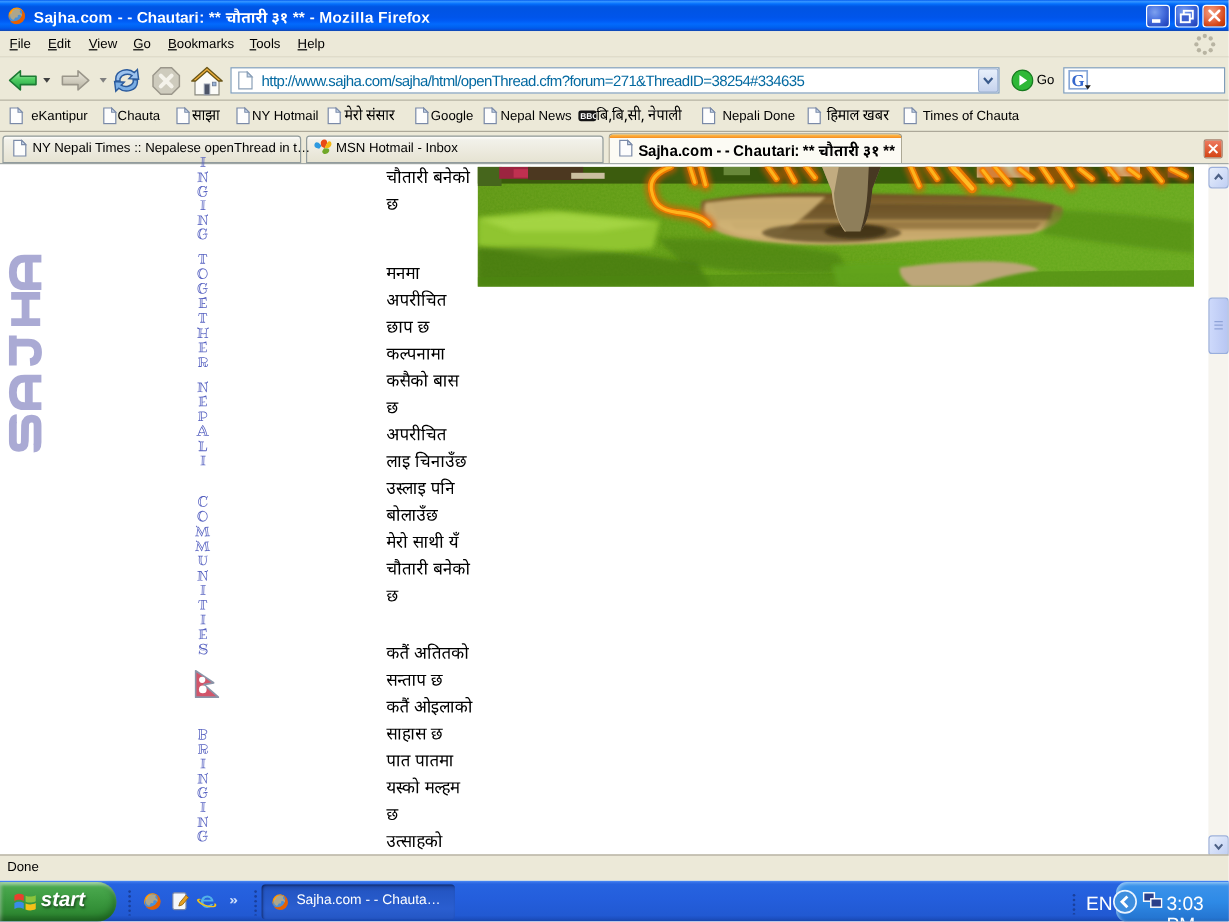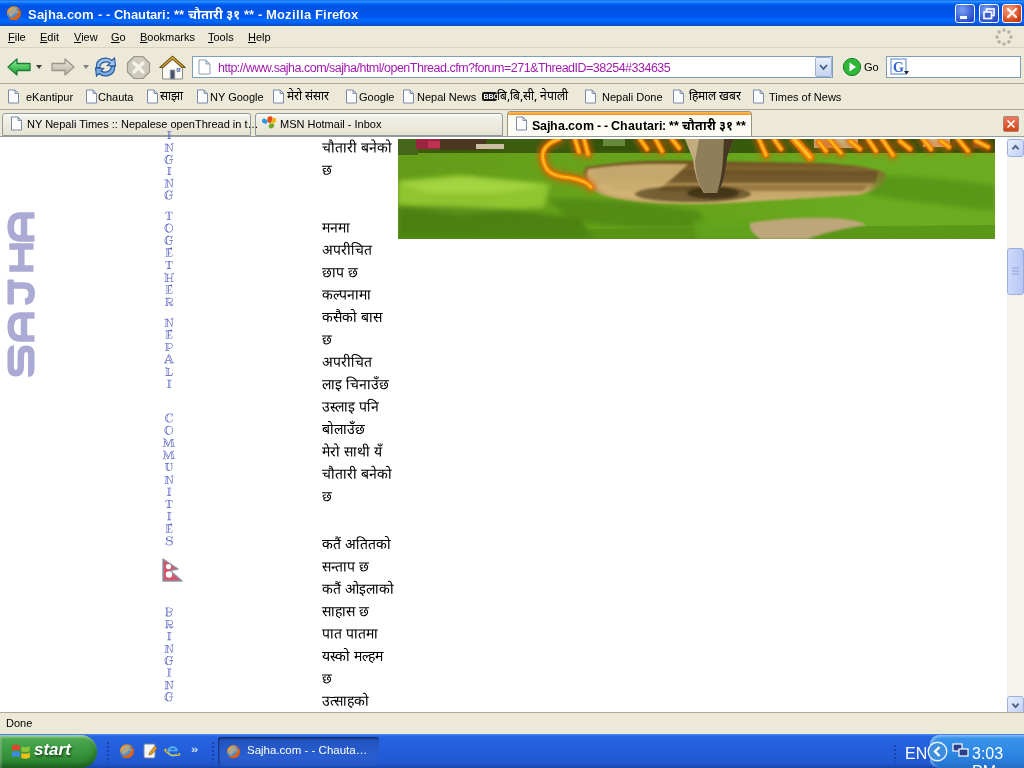--- a/index.html
+++ b/index.html
@@ -80,21 +80,21 @@
 <path d="M4.5 13 L14.5 4.5 L24.5 13 L24.5 25 L4.5 25 Z" fill="#fbfbf8" stroke="#8a8a80" stroke-width="1"></path>
 <path d="M14.5 2.2 L1.8 13.5 L5 13.5 L14.5 5.2 L24 13.5 L27.2 13.5 Z" fill="#f2b13c" stroke="#6a5618" stroke-width="1.1" stroke-linejoin="round"></path>
 <rect x="12.2" y="16" width="4.6" height="9" fill="#4c5468" stroke="#98a0b0" stroke-width="0.8"></rect>
 <rect x="19" y="14.5" width="3" height="3" fill="#9ab4d8" stroke="#6a7a98" stroke-width="0.7"></rect>
 </svg>
 <div class="abs" style="left:192px;top:56px;width:641px;height:22px;background:#fff;border:1px solid #7f9db9"></div>
 <svg class="abs" style="left:197px;top:59px" width="15" height="16" viewBox="0 0 15 16">
     <path d="M2 1 L9 1 L13 5 L13 15 L2 15 Z" fill="#fff" stroke="#8aa0b8" stroke-width="1"></path>
     <path d="M9 1 L9 5 L13 5 Z" fill="#cddcf0" stroke="#8aa0b8" stroke-width="1"></path>
   </svg>
-<div class="abs" style="left:218px;top:61px;font-size:12.5px;font-family:'Liberation Sans',sans-serif;color:#a21caf;letter-spacing:-0.5px">http://www.sajha.com/sajha/html/openThread.cfm?forum=271&amp;ThreadID=38254#334635</div>
+<div class="abs" style="left:218px;top:61px;font-size:12.5px;font-family:'Liberation Sans',sans-serif;color:#0369a1;letter-spacing:-0.5px">http://www.sajha.com/sajha/html/openThread.cfm?forum=271&amp;ThreadID=38254#334635</div>
 <div class="abs" style="left:815px;top:57px;width:17px;height:20px;background:linear-gradient(180deg,#e8f0fb,#c6d3ee);border:1px solid #9ab0d4;border-radius:2px"><svg width="15" height="18" viewBox="0 0 15 18">
       <path d="M4 7 L7.5 11 L11 7" fill="none" stroke="#3a5a8c" stroke-width="1.8"></path>
     </svg></div>
 <svg class="abs" style="left:842px;top:57px" width="20" height="20" viewBox="0 0 20 20">
     <circle cx="10" cy="10" r="8.6" fill="#2eb838" stroke="#187a20" stroke-width="1"></circle>
     <path d="M7.5 5.5 L14 10 L7.5 14.5 Z" fill="#fff"></path>
   </svg>
 <div class="abs tahoma" style="left:864px;top:61px">Go</div>
 <div class="abs" style="left:886px;top:56px;width:135px;height:22px;background:#fff;border:1px solid #7f9db9"></div>
 <svg class="abs" style="left:890px;top:58px" width="20" height="18" viewBox="0 0 20 18">
@@ -117,21 +117,21 @@
     <path d="M1.5 1 L8 1 L11.5 4.5 L11.5 14 L1.5 14 Z" fill="#fdfdfd" stroke="#7a8aa8" stroke-width="1"></path>
     <path d="M8 1 L8 4.5 L11.5 4.5 Z" fill="#cddcf0" stroke="#7a8aa8" stroke-width="0.9"></path>
   </svg>
 <svg class="abs" style="left:0;top:0;overflow:visible;position:absolute" width="1" height="1">
     <path transform="translate(160,89)" d="M3.4 11.2 C2.8 10.6 2.3 9.9 1.8 9.3 C1.4 8.7 1.1 8.2 0.8 7.8 C0.7 7.6 0.6 7.4 0.6 7.2 C0.5 7 0.5 6.9 0.5 6.7 C0.5 6.5 0.6 6.3 0.7 6.2 C0.8 6.1 1 6 1.2 6 C1.4 6 1.6 6.1 1.8 6.2 C1.9 6.4 2.1 6.6 2.3 6.8 L1.8 6.8 C2.1 6.6 2.4 6.4 2.5 6.1 C2.6 5.8 2.7 5.4 2.7 5.1 C2.7 4.8 2.7 4.5 2.6 4.3 C2.6 4.1 2.5 3.9 2.4 3.8 L2.9 3.9 L0 3.9 L0 3 L5 3 L5 3.9 L3 3.9 L3.4 3.7 C3.5 3.9 3.6 4.2 3.6 4.4 C3.7 4.6 3.7 4.9 3.7 5.2 C3.7 5.6 3.6 5.9 3.5 6.2 C3.5 6.5 3.3 6.7 3.1 6.9 L3.1 7 C2.9 7.2 2.8 7.4 2.6 7.5 C2.4 7.6 2.1 7.8 1.8 7.9 L1.7 7.7 C1.9 8 2.2 8.3 2.4 8.6 C2.7 8.9 2.9 9.2 3.2 9.5 C3.5 9.8 3.8 10.2 4.2 10.5 Z M4.8 8 C4.5 8 4.1 7.9 3.8 7.8 C3.4 7.7 3 7.6 2.7 7.3 L3 6.5 C3.3 6.7 3.6 6.9 3.9 6.9 C4.2 7 4.5 7 4.8 7 C5.1 7 5.4 7 5.7 6.9 C6 6.9 6.3 6.7 6.6 6.5 L6.6 7.5 C6.4 7.7 6.1 7.8 5.8 7.9 C5.4 7.9 5.1 8 4.8 8 Z M6.1 11 L6.1 3.9 L4.8 3.9 L4.8 3 L8.3 3 L8.3 3.9 L7 3.9 L7 11 Z M10 3.9 L10 11 L9.1 11 L9.1 3.9 L8 3.9 L8 3 L11.3 3 L11.3 3.9 Z M19 3.9 L19 11 L18 11 L18 3.9 L16.9 3.9 L16.9 3 L20.2 3 L20.2 3.9 Z M16.8 7 C17.1 7 17.5 7.1 17.7 7.1 C18 7.1 18.3 7.1 18.6 7.1 L18.6 8.1 C18.4 8 18.2 8 18 8 C17.7 8 17.5 8 17.2 8 C16.9 8 16.7 7.9 16.4 7.9 C16.2 7.9 15.9 7.9 15.6 7.8 L15.1 7.5 L15.1 7.3 C15.4 7.3 15.7 7.2 15.9 7.1 C16.2 7.1 16.5 7 16.8 7 Z M14.2 8 C14 8 13.8 8 13.5 8.1 C13.3 8.2 13.1 8.3 12.9 8.4 C12.7 8.3 12.5 8.1 12.2 7.9 C12.1 7.7 11.9 7.5 11.8 7.3 C11.6 7 11.6 6.8 11.6 6.5 C11.6 6 11.7 5.7 12 5.4 C12.3 5.2 12.8 5 13.4 5 L14.9 5 L14.9 3.9 L11 3.9 L11 3 L17.1 3 L17.1 3.9 L15.8 3.9 L15.8 6 L13.5 6 C13.1 6 12.9 6 12.8 6.1 C12.6 6.2 12.6 6.4 12.6 6.6 C12.6 6.8 12.6 6.9 12.7 7 C12.8 7.2 12.9 7.3 13.1 7.5 C13.3 7.3 13.5 7.2 13.7 7.2 C13.9 7.1 14.1 7 14.4 7 C14.8 7 15.2 7.1 15.5 7.3 C15.8 7.4 16 7.7 16.1 8 C16.3 8.2 16.4 8.6 16.4 8.9 C16.4 9.6 16.1 10.2 15.6 10.5 C15.2 10.8 14.5 11 13.7 11 C13.6 11 13.6 11 13.5 11 C13.5 11 13.4 11 13.3 11 C13.3 11 13.2 11 13.2 11 C12.7 11 12.3 10.9 12 10.7 C11.6 10.6 11.5 10.3 11.5 10 C11.5 9.8 11.6 9.6 11.7 9.5 C11.8 9.4 12 9.3 12.2 9.3 C12.4 9.3 12.6 9.4 12.8 9.6 C13 9.8 13.2 10.1 13.4 10.5 C13.7 10.8 13.9 11.1 14.2 11.4 C14.6 11.8 14.9 12.1 15.2 12.4 L14.4 13.1 C14 12.7 13.7 12.3 13.4 11.8 C13.1 11.4 12.8 11 12.6 10.6 L12.3 10 C12.5 10.1 12.7 10.1 13 10.1 C13.2 10.1 13.4 10.1 13.6 10.1 C13.9 10.1 14.2 10.1 14.5 10 C14.8 9.9 15 9.8 15.1 9.6 C15.3 9.5 15.4 9.2 15.4 8.9 C15.4 8.6 15.3 8.4 15.1 8.2 C14.9 8 14.7 8 14.2 8 Z M22 3.9 L22 11 L21.1 11 L21.1 3.9 L20 3.9 L20 3 L23.3 3 L23.3 3.9 Z" fill="#000000"></path>
   </svg>
 <svg class="abs" style="left:196px;top:89px" width="13" height="15" viewBox="0 0 13 15">
     <path d="M1.5 1 L8 1 L11.5 4.5 L11.5 14 L1.5 14 Z" fill="#fdfdfd" stroke="#7a8aa8" stroke-width="1"></path>
     <path d="M8 1 L8 4.5 L11.5 4.5 Z" fill="#cddcf0" stroke="#7a8aa8" stroke-width="0.9"></path>
   </svg>
-<div class="abs tahoma" style="left:210px;top:91px">NY Google</div>
+<div class="abs tahoma" style="left:210px;top:91px">NY Hotmail</div>
 <svg class="abs" style="left:272px;top:89px" width="13" height="15" viewBox="0 0 13 15">
     <path d="M1.5 1 L8 1 L11.5 4.5 L11.5 14 L1.5 14 Z" fill="#fdfdfd" stroke="#7a8aa8" stroke-width="1"></path>
     <path d="M8 1 L8 4.5 L11.5 4.5 Z" fill="#cddcf0" stroke="#7a8aa8" stroke-width="0.9"></path>
   </svg>
 <svg class="abs" style="left:0;top:0;overflow:visible;position:absolute" width="1" height="1">
     <path transform="translate(287,89)" d="M6.1 3.9 L6.1 11 L5.1 11 L5.1 8 L2.5 8 L2.5 8.4 C2.5 8.7 2.4 8.9 2.3 9 C2.2 9.1 2.1 9.2 1.9 9.2 C1.8 9.2 1.6 9.1 1.4 9 C1.3 8.9 1.1 8.8 1 8.6 C0.8 8.5 0.7 8.3 0.6 8.1 C0.5 7.9 0.5 7.7 0.5 7.6 C0.5 7.4 0.5 7.3 0.6 7.2 C0.7 7.1 0.9 7 1.2 7 L1.5 7 L1.5 3.9 L0 3.9 L0 3 L7.3 3 L7.3 3.9 Z M5.1 3.9 L2.5 3.9 L2.5 7 L5.1 7 Z M5 2.5 C4.8 2 4.7 1.5 4.5 1.2 C4.4 0.9 4.3 0.6 4.2 0.4 C4.1 0.2 3.9 0.1 3.8 0.1 C3.6 0 3.5 -0 3.2 -0 C3.1 -0 2.9 -0 2.7 0 C2.6 0.1 2.4 0.1 2.3 0.2 L2 -0.7 C2.2 -0.8 2.4 -0.9 2.6 -0.9 C2.8 -0.9 3 -1 3.2 -1 C3.5 -1 3.8 -0.9 4.1 -0.8 C4.3 -0.7 4.6 -0.5 4.8 -0.3 C4.9 -0 5.1 0.4 5.3 0.8 C5.5 1.3 5.7 1.8 5.9 2.5 Z M10.4 3.9 L10.8 3.7 C10.9 3.9 10.9 4.2 11 4.4 C11 4.6 11 4.8 11 5.1 C11 5.6 10.9 6 10.8 6.3 C10.6 6.7 10.3 7 10 7.2 C9.7 7.4 9.3 7.7 8.9 7.8 L8.9 7.7 C9.1 8 9.4 8.3 9.7 8.6 C9.9 8.9 10.2 9.2 10.5 9.5 C10.9 9.9 11.2 10.2 11.5 10.5 L10.8 11.2 C10.2 10.6 9.6 10 9.2 9.5 C8.8 9 8.4 8.5 8.1 8 C7.9 7.7 7.7 7.5 7.6 7.3 C7.5 7 7.5 6.8 7.5 6.6 C7.5 6.5 7.6 6.3 7.7 6.2 C7.8 6.1 7.9 6 8.1 6 C8.4 6 8.6 6.1 8.8 6.2 C9 6.4 9.2 6.6 9.4 6.8 L8.8 6.7 C9.2 6.5 9.6 6.3 9.8 6 C10 5.7 10.1 5.4 10.1 5 C10.1 4.7 10 4.5 10 4.2 C9.9 4 9.8 3.8 9.8 3.7 L10.3 3.9 L7 3.9 L7 3 L12.1 3 L12.1 3.9 Z M14 3.9 L14 11 L13.1 11 L13.1 3.9 L12 3.9 L12 3 L15.3 3 L15.3 3.9 Z M13.1 3 C12.9 2.3 12.8 1.8 12.6 1.4 C12.5 1 12.4 0.7 12.3 0.5 C12.2 0.3 12 0.1 11.9 0.1 C11.7 -0 11.6 -0.1 11.4 -0.1 C11.2 -0.1 11 -0 10.8 0 C10.7 0 10.5 0.1 10.4 0.1 L10.1 -0.8 C10.3 -0.8 10.5 -0.9 10.7 -0.9 C10.9 -1 11.1 -1 11.3 -1 C11.7 -1 11.9 -0.9 12.2 -0.8 C12.4 -0.7 12.7 -0.5 12.8 -0.2 C13 0.1 13.2 0.5 13.4 1 C13.6 1.6 13.8 2.2 14 3 Z M21.4 11.2 C20.8 10.6 20.3 9.9 19.8 9.3 C19.4 8.7 19.1 8.2 18.8 7.8 C18.7 7.6 18.6 7.4 18.6 7.2 C18.5 7 18.5 6.9 18.5 6.7 C18.5 6.5 18.6 6.3 18.7 6.2 C18.8 6.1 19 6 19.2 6 C19.4 6 19.6 6.1 19.8 6.2 C19.9 6.4 20.1 6.6 20.3 6.8 L19.8 6.8 C20.1 6.6 20.4 6.4 20.5 6.1 C20.6 5.8 20.7 5.4 20.7 5.1 C20.7 4.8 20.7 4.5 20.6 4.3 C20.6 4.1 20.5 3.9 20.4 3.8 L20.9 3.9 L18 3.9 L18 3 L23 3 L23 3.9 L21 3.9 L21.4 3.7 C21.5 3.9 21.6 4.2 21.6 4.4 C21.7 4.6 21.7 4.9 21.7 5.2 C21.7 5.6 21.6 5.9 21.5 6.2 C21.5 6.5 21.3 6.7 21.1 6.9 L21.1 7 C20.9 7.2 20.8 7.4 20.6 7.5 C20.4 7.6 20.1 7.8 19.8 7.9 L19.7 7.7 C19.9 8 20.2 8.3 20.4 8.6 C20.7 8.9 20.9 9.2 21.2 9.5 C21.5 9.8 21.8 10.2 22.2 10.5 Z M22.8 8 C22.5 8 22.1 7.9 21.8 7.8 C21.4 7.7 21 7.6 20.7 7.3 L21 6.5 C21.3 6.7 21.6 6.9 21.9 6.9 C22.2 7 22.5 7 22.8 7 C23.1 7 23.4 7 23.7 6.9 C24 6.9 24.3 6.7 24.6 6.5 L24.6 7.5 C24.4 7.7 24.1 7.8 23.8 7.9 C23.4 7.9 23.1 8 22.8 8 Z M24.1 11 L24.1 3.9 L22.8 3.9 L22.8 3 L26.3 3 L26.3 3.9 L25 3.9 L25 11 Z M23.8 1.5 C23.8 1.3 23.9 1.1 24 1 C24.1 0.8 24.3 0.8 24.4 0.8 C24.6 0.8 24.8 0.8 24.9 1 C25 1.1 25.1 1.3 25.1 1.5 C25.1 1.7 25 1.9 24.9 2 C24.8 2.2 24.6 2.2 24.4 2.2 C24.3 2.2 24.1 2.2 24 2 C23.9 1.9 23.8 1.7 23.8 1.5 Z M29.4 11.2 C28.8 10.6 28.3 9.9 27.8 9.3 C27.4 8.7 27.1 8.2 26.8 7.8 C26.7 7.6 26.6 7.4 26.6 7.2 C26.5 7 26.5 6.9 26.5 6.7 C26.5 6.5 26.6 6.3 26.7 6.2 C26.8 6.1 27 6 27.2 6 C27.4 6 27.6 6.1 27.8 6.2 C27.9 6.4 28.1 6.6 28.3 6.8 L27.8 6.8 C28.1 6.6 28.4 6.4 28.5 6.1 C28.6 5.8 28.7 5.4 28.7 5.1 C28.7 4.8 28.7 4.5 28.6 4.3 C28.6 4.1 28.5 3.9 28.4 3.8 L28.9 3.9 L26 3.9 L26 3 L31 3 L31 3.9 L29 3.9 L29.4 3.7 C29.5 3.9 29.6 4.2 29.6 4.4 C29.7 4.6 29.7 4.9 29.7 5.2 C29.7 5.6 29.6 5.9 29.5 6.2 C29.5 6.5 29.3 6.7 29.1 6.9 L29.1 7 C28.9 7.2 28.8 7.4 28.6 7.5 C28.4 7.6 28.1 7.8 27.8 7.9 L27.7 7.7 C27.9 8 28.2 8.3 28.4 8.6 C28.7 8.9 28.9 9.2 29.2 9.5 C29.5 9.8 29.8 10.2 30.2 10.5 Z M30.8 8 C30.5 8 30.1 7.9 29.8 7.8 C29.4 7.7 29 7.6 28.7 7.3 L29 6.5 C29.3 6.7 29.6 6.9 29.9 6.9 C30.2 7 30.5 7 30.8 7 C31.1 7 31.4 7 31.7 6.9 C32 6.9 32.3 6.7 32.6 6.5 L32.6 7.5 C32.4 7.7 32.1 7.8 31.8 7.9 C31.4 7.9 31.1 8 30.8 8 Z M32.1 11 L32.1 3.9 L30.8 3.9 L30.8 3 L34.3 3 L34.3 3.9 L33 3.9 L33 11 Z M36 3.9 L36 11 L35.1 11 L35.1 3.9 L34 3.9 L34 3 L37.3 3 L37.3 3.9 Z M40.4 3.9 L40.8 3.7 C40.9 3.9 40.9 4.2 41 4.4 C41 4.6 41 4.8 41 5.1 C41 5.6 40.9 6 40.8 6.3 C40.6 6.7 40.3 7 40 7.2 C39.7 7.4 39.3 7.7 38.9 7.8 L38.9 7.7 C39.1 8 39.4 8.3 39.7 8.6 C39.9 8.9 40.2 9.2 40.5 9.5 C40.9 9.9 41.2 10.2 41.5 10.5 L40.8 11.2 C40.2 10.6 39.6 10 39.2 9.5 C38.8 9 38.4 8.5 38.1 8 C37.9 7.7 37.7 7.5 37.6 7.3 C37.5 7 37.5 6.8 37.5 6.6 C37.5 6.5 37.6 6.3 37.7 6.2 C37.8 6.1 37.9 6 38.1 6 C38.4 6 38.6 6.1 38.8 6.2 C39 6.4 39.2 6.6 39.4 6.8 L38.8 6.7 C39.2 6.5 39.6 6.3 39.8 6 C40 5.7 40.1 5.4 40.1 5 C40.1 4.7 40 4.5 40 4.2 C39.9 4 39.8 3.8 39.8 3.7 L40.3 3.9 L37 3.9 L37 3 L42.1 3 L42.1 3.9 Z" fill="#000000"></path>
   </svg>
 <svg class="abs" style="left:345px;top:89px" width="13" height="15" viewBox="0 0 13 15">
     <path d="M1.5 1 L8 1 L11.5 4.5 L11.5 14 L1.5 14 Z" fill="#fdfdfd" stroke="#7a8aa8" stroke-width="1"></path>
     <path d="M8 1 L8 4.5 L11.5 4.5 Z" fill="#cddcf0" stroke="#7a8aa8" stroke-width="0.9"></path>
@@ -158,21 +158,21 @@
     <path d="M1.5 1 L8 1 L11.5 4.5 L11.5 14 L1.5 14 Z" fill="#fdfdfd" stroke="#7a8aa8" stroke-width="1"></path>
     <path d="M8 1 L8 4.5 L11.5 4.5 Z" fill="#cddcf0" stroke="#7a8aa8" stroke-width="0.9"></path>
   </svg>
 <svg class="abs" style="left:0;top:0;overflow:visible;position:absolute" width="1" height="1">
     <path transform="translate(689,89)" d="M1 3.6 C0.9 3.4 0.8 3.2 0.7 2.9 C0.7 2.7 0.6 2.5 0.6 2.2 C0.6 1.6 0.8 1.1 1.3 0.7 C1.7 0.3 2.3 0.2 3.1 0.2 C3.9 0.2 4.6 0.3 5.2 0.6 C5.9 0.8 6.5 1.2 7 1.8 C7.5 2.3 8 2.9 8.4 3.6 L7.4 3.6 C7.1 3.1 6.7 2.6 6.2 2.2 C5.8 1.8 5.4 1.5 4.9 1.3 C4.4 1.1 3.8 1 3.3 1 C2.8 1 2.3 1.1 2 1.4 C1.8 1.6 1.6 1.9 1.6 2.4 C1.6 2.6 1.6 2.8 1.7 3 C1.8 3.2 1.9 3.4 2 3.6 Z M2 4.4 L2 11 L1.1 11 L1.1 4.4 L0 4.4 L0 3.5 L3.3 3.5 L3.3 4.4 Z M4.8 8.1 C4.5 7.8 4.3 7.6 4.1 7.3 C3.9 7.1 3.8 6.8 3.8 6.5 C3.8 6 4 5.6 4.3 5.4 C4.6 5.2 5 5 5.7 5 L7.3 5 L7.3 3.9 L3 3.9 L3 3 L9.5 3 L9.5 3.9 L8.3 3.9 L8.3 6 L5.8 6 C5.5 6 5.2 6 5 6.1 C4.9 6.2 4.8 6.4 4.8 6.6 C4.8 6.8 4.8 6.9 4.9 7.1 C5 7.2 5.2 7.4 5.3 7.5 Z M7 10.1 C7.3 10 7.5 9.8 7.6 9.6 C7.8 9.4 7.9 9.2 7.9 9 C7.9 8.7 7.8 8.4 7.5 8.2 C7.3 8.1 7 8 6.5 8 C5.9 8 5.5 8.1 5.2 8.3 C4.9 8.6 4.8 9 4.8 9.4 C4.8 9.8 4.9 10.1 5.1 10.4 C5.3 10.7 5.7 10.9 6.1 11.2 C6.5 11.4 7 11.7 7.6 12 L7.1 12.8 C6.5 12.5 5.9 12.2 5.4 11.9 C4.9 11.6 4.5 11.2 4.2 10.8 C4 10.4 3.8 10 3.8 9.4 C3.8 8.9 3.9 8.4 4.2 8.1 C4.4 7.7 4.8 7.5 5.2 7.3 C5.6 7.1 6 7 6.5 7 C7.1 7 7.5 7.1 7.8 7.3 C8.2 7.5 8.4 7.8 8.6 8.1 C8.7 8.4 8.8 8.7 8.8 9 C8.8 9.4 8.7 9.8 8.6 10.1 C8.4 10.4 8.1 10.7 7.7 10.9 Z M15.1 3.9 L15.1 11 L14.1 11 L14.1 8 L11.5 8 L11.5 8.4 C11.5 8.7 11.4 8.9 11.3 9 C11.2 9.1 11.1 9.2 10.9 9.2 C10.8 9.2 10.6 9.1 10.4 9 C10.3 8.9 10.1 8.8 10 8.6 C9.8 8.5 9.7 8.3 9.6 8.1 C9.5 7.9 9.5 7.7 9.5 7.6 C9.5 7.4 9.5 7.3 9.6 7.2 C9.7 7.1 9.9 7 10.2 7 L10.5 7 L10.5 3.9 L9 3.9 L9 3 L16.3 3 L16.3 3.9 Z M14.1 3.9 L11.5 3.9 L11.5 7 L14.1 7 Z M18 3.9 L18 11 L17.1 11 L17.1 3.9 L16 3.9 L16 3 L19.3 3 L19.3 3.9 Z M19 3.9 L19 3 L27.3 3 L27.3 3.9 L26.1 3.9 L26.1 11 L25.1 11 L25.1 6.1 L25.6 6.5 C25.5 6.3 25.4 6.1 25.3 6.1 C25.1 6 25 5.9 25 5.9 C24.7 5.9 24.4 6 24.2 6.2 C24 6.4 23.8 6.6 23.7 7 C23.5 7.4 23.4 7.9 23.3 8.5 L22.4 8.2 C22.5 7.2 22.8 6.4 23.2 5.9 C23.6 5.3 24.2 5.1 25 5.1 C25.1 5.1 25.3 5.1 25.4 5.1 C25.5 5.2 25.6 5.3 25.8 5.3 L25.8 5.9 L25.1 5.7 L25.1 3.9 Z M23 6.6 C22.8 6.4 22.7 6.3 22.5 6.1 C22.3 6 22 5.9 21.7 5.9 C21.3 5.9 21 6.1 20.8 6.3 C20.6 6.6 20.5 7 20.5 7.4 C20.5 8 20.7 8.5 21 8.9 C21.3 9.4 21.9 9.9 22.6 10.4 L22.1 11.2 C21.3 10.7 20.7 10.1 20.2 9.5 C19.8 8.9 19.5 8.2 19.5 7.4 C19.5 6.6 19.7 6 20.1 5.7 C20.5 5.3 21 5.1 21.6 5.1 C22 5.1 22.4 5.2 22.7 5.4 C23 5.7 23.2 6 23.4 6.3 Z M33.2 3.9 L33.3 3.8 C33.4 4 33.5 4.1 33.5 4.4 C33.6 4.6 33.6 4.8 33.6 5.1 C33.6 5.8 33.4 6.4 33.1 6.8 C32.8 7.3 32.4 7.6 31.8 7.9 L31.9 7.8 C32.2 8.3 32.5 8.7 32.9 9.1 C33.2 9.4 33.6 9.7 34.1 9.8 C34.6 10 35.1 10.1 35.6 10.1 C36.1 10.1 36.6 10 37 9.9 C37.4 9.7 37.8 9.5 38.2 9.2 L38.3 10 C38 10.4 37.6 10.6 37.1 10.8 C36.7 10.9 36.2 11 35.6 11 C35 11 34.4 10.9 33.9 10.7 C33.4 10.5 32.9 10.3 32.5 10 C32.1 9.6 31.7 9.3 31.4 8.9 C31.1 8.5 30.9 8.1 30.7 7.8 C30.6 7.4 30.5 7.1 30.5 6.8 C30.5 6.5 30.6 6.4 30.7 6.2 C30.8 6.1 31 6.1 31.2 6.1 C31.4 6.1 31.6 6.1 31.7 6.3 C31.9 6.4 32.1 6.6 32.3 6.9 L31.8 6.9 C32 6.8 32.2 6.7 32.3 6.5 C32.4 6.3 32.5 6.1 32.5 5.9 C32.6 5.6 32.6 5.4 32.6 5.2 C32.6 4.9 32.6 4.7 32.5 4.4 C32.5 4.2 32.4 3.9 32.3 3.8 L32.6 3.9 L30 3.9 L30 3 L36 3 L36 3.9 Z M38.8 3.9 L38.8 11 L37.8 11 L37.8 3.9 L35.5 3.9 L35.5 3 L40 3 L40 3.9 Z M38 8.3 C37.8 8.5 37.6 8.7 37.3 8.8 C37.1 8.9 36.8 8.9 36.4 8.9 C36 8.9 35.6 8.9 35.3 8.7 C35 8.5 34.7 8.3 34.5 8 C34.4 7.7 34.3 7.4 34.3 7 C34.3 6.4 34.5 5.9 34.8 5.6 C35.2 5.2 35.7 5.1 36.4 5.1 C36.6 5.1 36.8 5.1 36.9 5.1 C37.1 5.1 37.2 5.1 37.4 5 L37.3 5.9 C37.2 5.9 37 5.9 36.9 5.9 C36.8 5.9 36.6 5.9 36.5 5.9 C36.1 5.9 35.8 6 35.6 6.2 C35.4 6.4 35.2 6.6 35.2 7 C35.2 7.4 35.4 7.6 35.6 7.8 C35.8 8 36.1 8.1 36.4 8.1 C36.8 8.1 37.1 8 37.4 7.8 C37.7 7.6 37.9 7.3 38 7.1 Z M47 3.9 L45.8 3.9 L45.8 11 L44.8 11 L44.8 8.5 L45.1 8.8 C44.8 9.2 44.5 9.4 44.2 9.6 C43.9 9.8 43.5 9.9 43 9.9 C42.2 9.9 41.6 9.7 41.2 9.3 C40.8 8.8 40.5 8.3 40.5 7.5 C40.5 6.7 40.8 6.1 41.3 5.7 C41.8 5.3 42.4 5.1 43.2 5.1 C43.4 5.1 43.6 5.1 43.8 5.1 C44 5.1 44.2 5.1 44.4 5.1 L44.3 6 C44.1 6 44 6 43.8 6 C43.6 5.9 43.4 5.9 43.2 5.9 C42.7 5.9 42.3 6.1 42 6.3 C41.7 6.6 41.5 7 41.5 7.5 C41.5 8.1 41.7 8.4 41.9 8.7 C42.2 8.9 42.6 9.1 43 9.1 C43.3 9.1 43.6 9 43.8 8.9 C44.1 8.7 44.3 8.6 44.5 8.4 C44.7 8.1 44.8 7.9 45 7.7 L44.8 8.2 L44.8 3.9 L40 3.9 L40 3 L47 3 Z M42.5 5.5 L44.5 8.4 L44 8.9 L41.7 5.8 Z M50.4 3.9 L50.8 3.7 C50.9 3.9 50.9 4.2 51 4.4 C51 4.6 51 4.8 51 5.1 C51 5.6 50.9 6 50.8 6.3 C50.6 6.7 50.3 7 50 7.2 C49.7 7.4 49.3 7.7 48.9 7.8 L48.9 7.7 C49.1 8 49.4 8.3 49.7 8.6 C49.9 8.9 50.2 9.2 50.5 9.5 C50.9 9.9 51.2 10.2 51.5 10.5 L50.8 11.2 C50.2 10.6 49.6 10 49.2 9.5 C48.8 9 48.4 8.5 48.1 8 C47.9 7.7 47.7 7.5 47.6 7.3 C47.5 7 47.5 6.8 47.5 6.6 C47.5 6.5 47.6 6.3 47.7 6.2 C47.8 6.1 47.9 6 48.1 6 C48.4 6 48.6 6.1 48.8 6.2 C49 6.4 49.2 6.6 49.4 6.8 L48.8 6.7 C49.2 6.5 49.6 6.3 49.8 6 C50 5.7 50.1 5.4 50.1 5 C50.1 4.7 50 4.5 50 4.2 C49.9 4 49.8 3.8 49.8 3.7 L50.3 3.9 L47 3.9 L47 3 L52.1 3 L52.1 3.9 Z" fill="#000000"></path>
   </svg>
 <svg class="abs" style="left:752px;top:89px" width="13" height="15" viewBox="0 0 13 15">
     <path d="M1.5 1 L8 1 L11.5 4.5 L11.5 14 L1.5 14 Z" fill="#fdfdfd" stroke="#7a8aa8" stroke-width="1"></path>
     <path d="M8 1 L8 4.5 L11.5 4.5 Z" fill="#cddcf0" stroke="#7a8aa8" stroke-width="0.9"></path>
   </svg>
-<div class="abs tahoma" style="left:769px;top:91px">Times of News</div>
+<div class="abs tahoma" style="left:769px;top:91px">Times of Chauta</div>
 <div class="abs" style="left:0;top:110px;width:1024px;height:27px;background:#ece9d8"></div>
 <div class="abs" style="left:2px;top:113px;width:249px;height:23px;background:linear-gradient(180deg,#fff 0%,#f2f1ea 12%,#e6e3d2 100%);border:1px solid #919b9c;border-radius:3px 3px 0 0"></div>
 <div class="abs" style="left:255px;top:113px;width:248px;height:23px;background:linear-gradient(180deg,#fff 0%,#f2f1ea 12%,#e6e3d2 100%);border:1px solid #919b9c;border-radius:3px 3px 0 0"></div>
 <div class="abs" style="left:507px;top:111px;width:245px;height:25px;background:#fcfbf4;border:1px solid #99947f;border-bottom:0;border-radius:4px 4px 0 0"></div>
 <div class="abs" style="left:508px;top:112px;width:243px;height:3px;background:linear-gradient(180deg,#ffc252,#f68c1e);border-radius:3px 3px 0 0"></div>
 <svg class="abs" style="left:10px;top:116px" width="13" height="15" viewBox="0 0 13 15">
     <path d="M1.5 1 L8 1 L11.5 4.5 L11.5 14 L1.5 14 Z" fill="#fdfdfd" stroke="#7a8aa8" stroke-width="1"></path>
     <path d="M8 1 L8 4.5 L11.5 4.5 Z" fill="#cddcf0" stroke="#7a8aa8" stroke-width="0.9"></path>
   </svg>
 <div class="abs tahoma" style="left:27px;top:118px">NY Nepali Times :: Nepalese openThread in t…</div>

